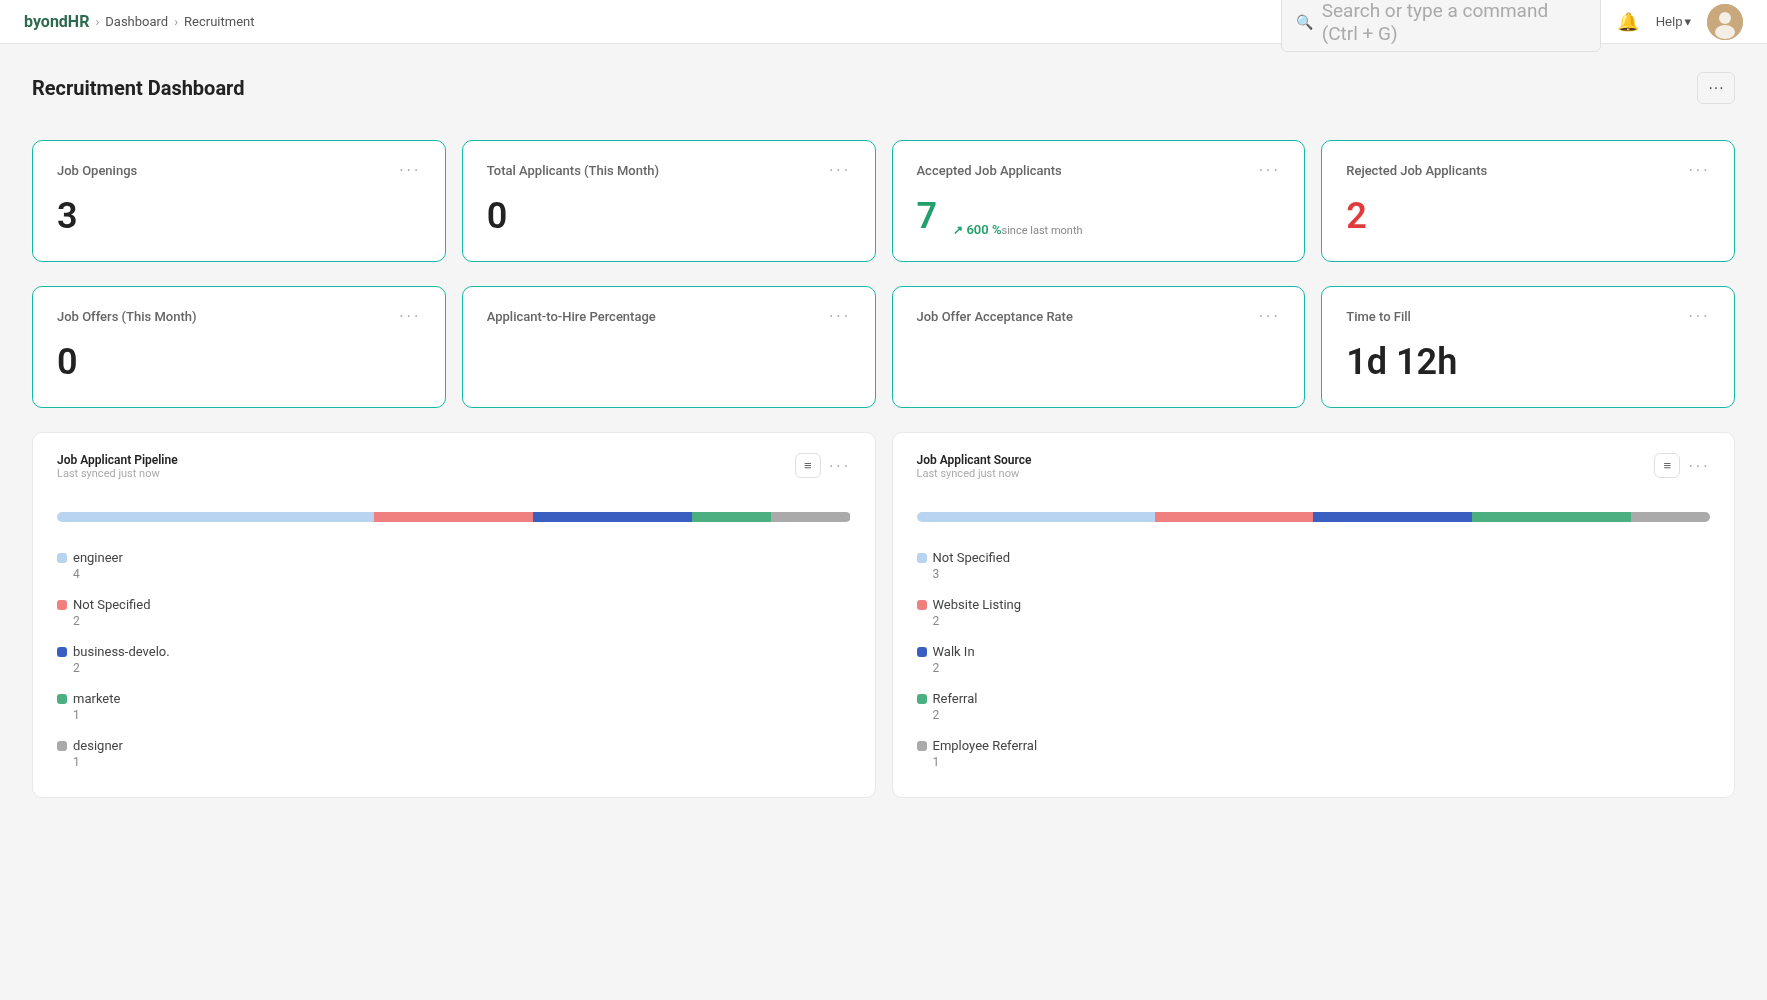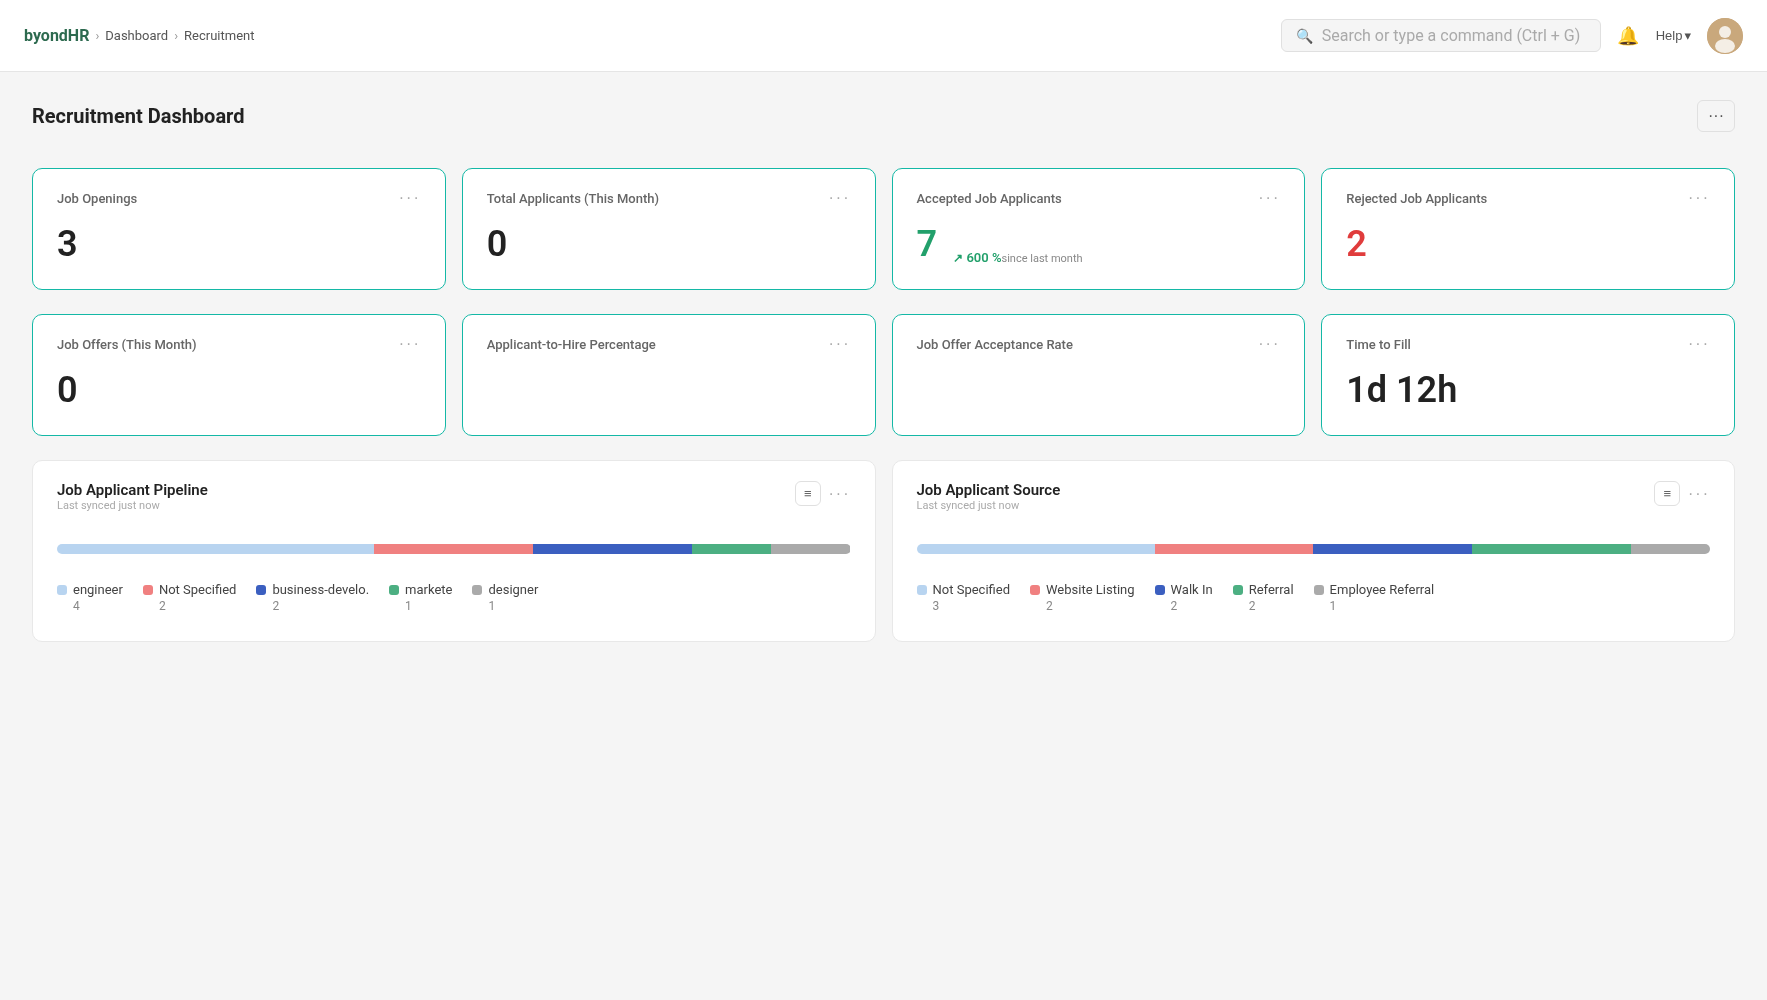--- a/index.html
+++ b/index.html
@@ -5,36 +5,36 @@
     * { box-sizing: border-box; margin: 0; padding: 0; }
     body { font-family: -apple-system, BlinkMacSystemFont, 'Segoe UI', Roboto, sans-serif; background: #f5f5f5; color: #333; font-size: 14px; }
 
     
     .topnav {
       background: #fff;
       border-bottom: 1px solid #e5e5e5;
       display: flex;
       align-items: center;
       padding: 9px 24px;
-      height: 72px;
+      height: 44px;
       justify-content: space-between;
     }
     .topnav-left { display: flex; align-items: center; gap: 6px; }
     .brand { font-weight: 700; font-size: 16px; color: #2d6a4f; }
     .breadcrumb-sep { color: #999; font-size: 13px; }
     .breadcrumb-item { color: #555; font-size: 13px; }
     .topnav-right { display: flex; align-items: center; gap: 16px; }
     .search-bar {
       display: flex; align-items: center; gap: 8px;
       background: #f5f5f5; border: 1px solid #e0e0e0;
       border-radius: 6px; padding: 6px 14px;
       width: 320px;
     }
     .search-icon { color: #999; font-size: 14px; }
-    .search-text { color: #aaa; font-size: 16px; }
+    .search-text { color: #aaa; font-size: 19px; }
     .bell-btn { background: none; border: none; cursor: pointer; color: #555; font-size: 18px; }
     .help-btn { background: none; border: none; cursor: pointer; color: #555; font-size: 13px; display: flex; gap: 2px; }
     .avatar { width: 36px; height: 36px; border-radius: 50%; background: #c9a87c; display: flex; align-items: center; justify-content: center; overflow: hidden; cursor: pointer; }
 
     
     .main { padding: 28px 32px; }
     .page-header { display: flex; justify-content: space-between; align-items: center; margin-bottom: 36px; }
     .page-title { font-size: 20px; font-weight: 700; color: #222; }
     .more-btn { background: none; border: 1px solid #e0e0e0; border-radius: 6px; padding: 6px 10px; cursor: pointer; color: #555; font-size: 16px; }
 
@@ -67,38 +67,38 @@
       grid-template-columns: 1fr 1fr;
       gap: 16px;
     }
     .chart-card {
       background: #fff;
       border: 1px solid #e8e8e8;
       border-radius: 10px;
       padding: 20px 24px 28px;
     }
     .chart-header { display: flex; justify-content: space-between; align-items: flex-start; margin-bottom: 4px; }
-    .chart-title { font-size: 15px; font-weight: 600; color: #222; }
+    .chart-title { font-size: 12px; font-weight: 600; color: #222; }
     .chart-actions { display: flex; align-items: center; gap: 8px; }
     .chart-filter-btn { background: none; border: 1px solid #e0e0e0; border-radius: 6px; padding: 4px 8px; cursor: pointer; color: #666; font-size: 13px; }
     .chart-menu-btn { background: none; border: none; cursor: pointer; color: #aaa; font-size: 16px; letter-spacing: 2px; }
     .chart-subtitle { font-size: 11px; color: #aaa; margin-bottom: 28px; }
 
     
     .stacked-bar {
       display: flex;
       height: 10px;
       border-radius: 8px;
       overflow: hidden;
       margin-bottom: 28px;
     }
     .bar-seg { height: 100%; }
 
     
-    .legend { display: flex; flex-wrap: wrap; gap: 20px; row-gap: 16px; }
+    .legend { display: flex; flex-wrap: wrap; gap: 20px; row-gap: 16px; flex-direction: column; }
     .legend-item { display: flex; flex-direction: column; gap: 2px; }
     .legend-label-row { display: flex; align-items: center; gap: 6px; }
     .legend-dot { width: 10px; height: 10px; border-radius: 3px; flex-shrink: 0; }
     .legend-name { font-size: 13px; color: #444; }
     .legend-count { font-size: 12px; color: #888; padding-left: 16px; }
 
     .accepted-row { display: flex; align-items: flex-end; gap: 16px; }
   </style>
 </head>
 <body>

